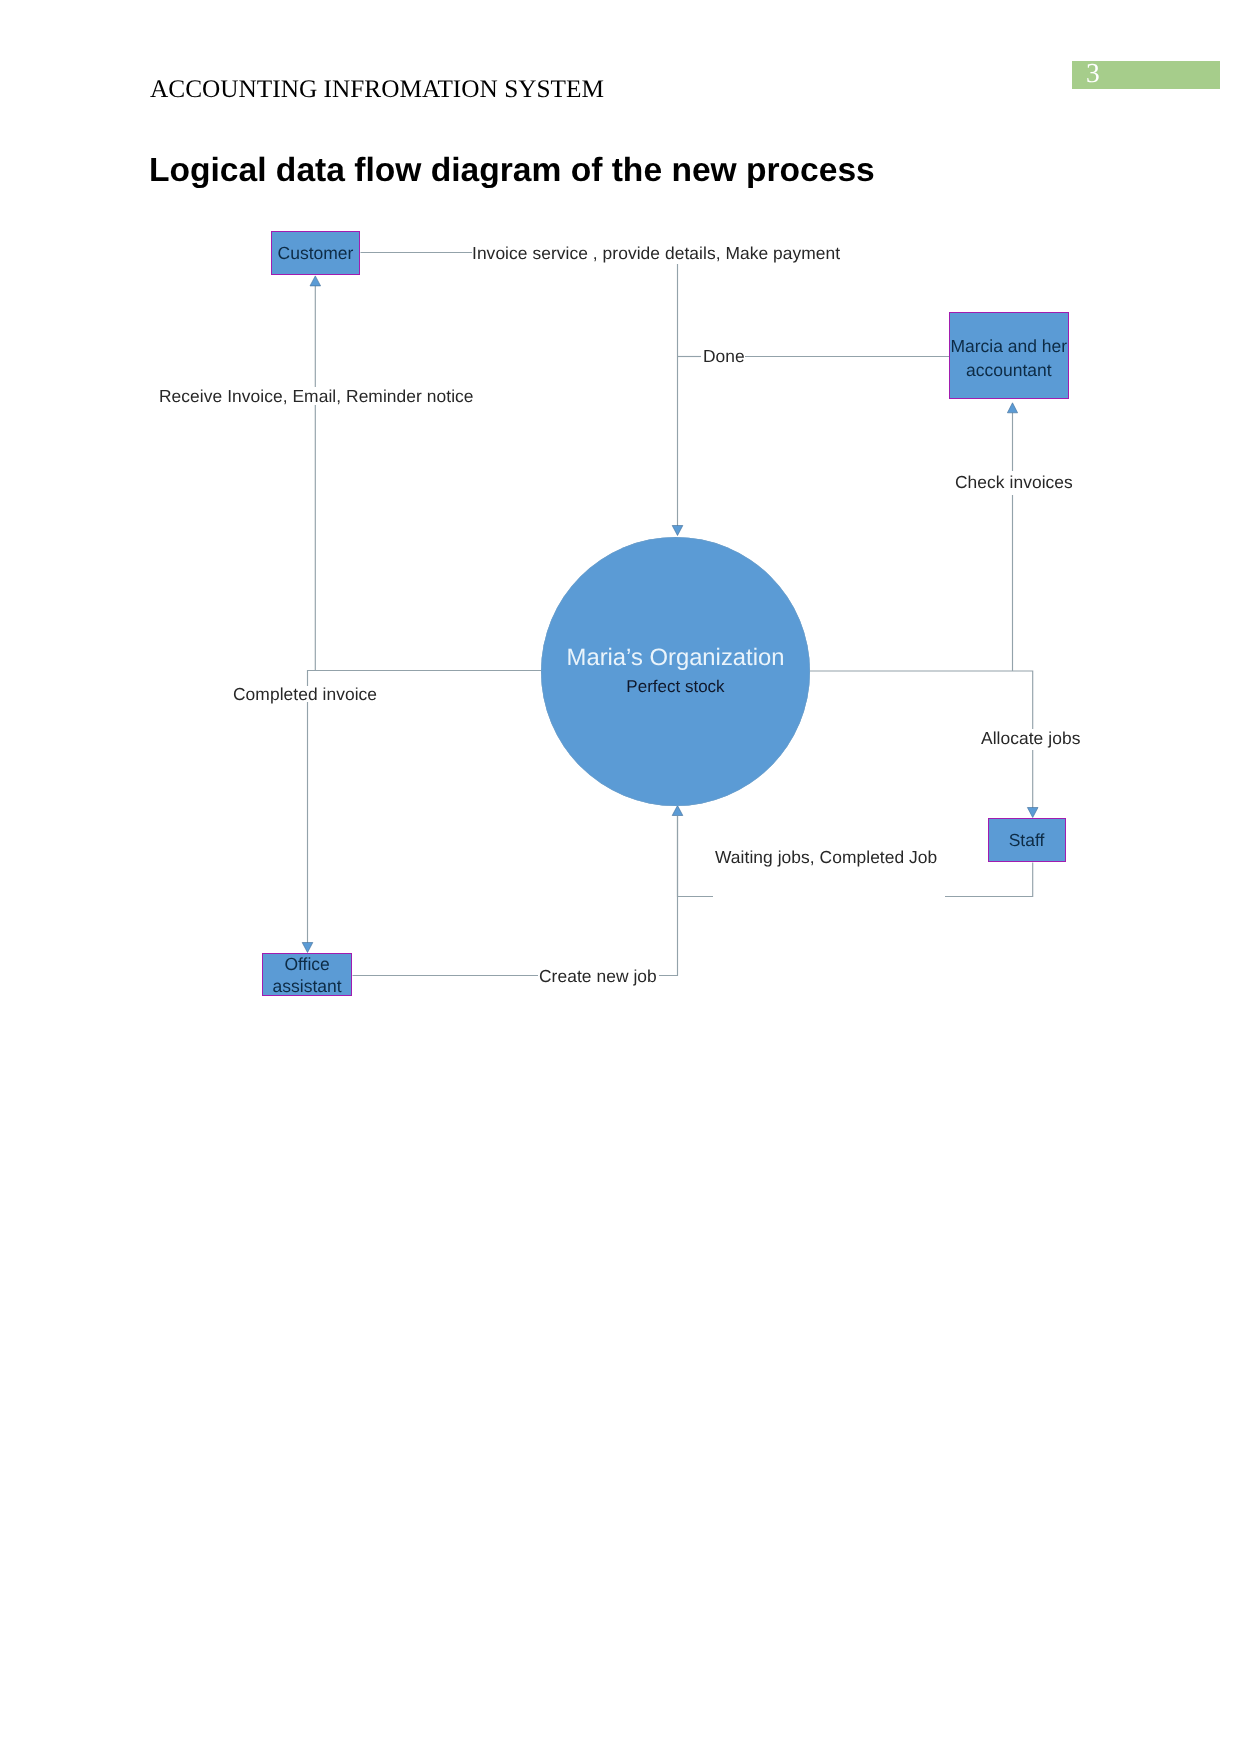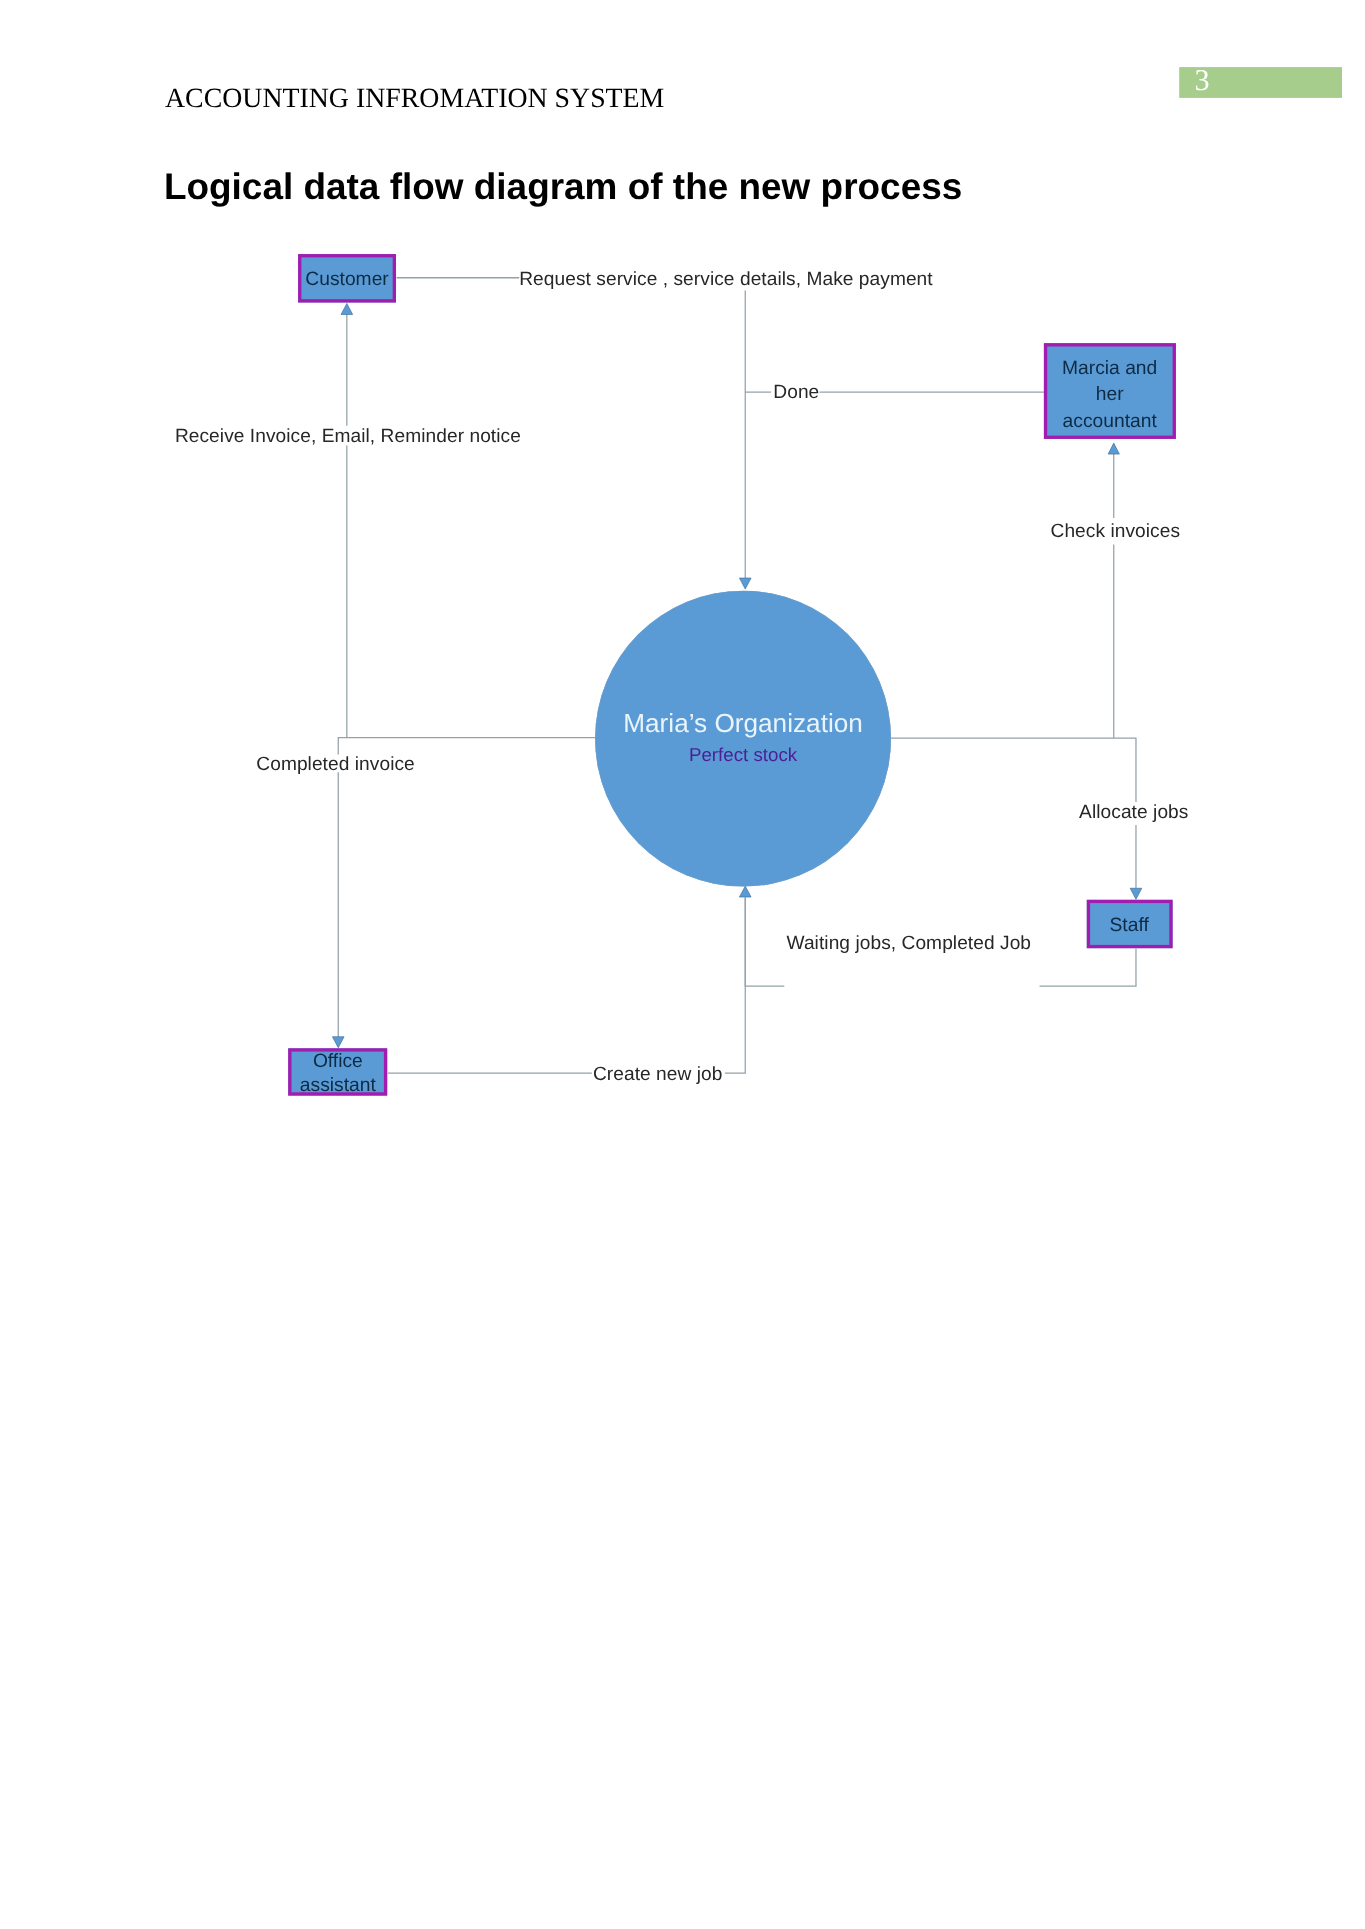--- a/index.html
+++ b/index.html
@@ -12,32 +12,32 @@
       font-family:"Liberation Serif",serif;font-size:27.5px;line-height:28px;}
   #doc-header{position:absolute;left:150px;top:74.6px;font-family:"Liberation Serif",serif;
       font-size:25.3px;color:#000;letter-spacing:0px;}
   #doc-title{position:absolute;left:149px;top:152px;font-family:Liberation Sans, sans-serif;
       font-size:33.6px;font-weight:bold;color:#000;}
   #diagram{position:absolute;left:0;top:0;width:1241px;height:1754px;}
   #connectors{position:absolute;left:0;top:0;pointer-events:none;}
   #connectors .ln path{fill:none;stroke:#93a2aa;stroke-width:1.15;}
   #connectors .arrowfill polygon{fill:#5b9bd5;stroke:#3f6c95;stroke-width:0.6;}
   .node{position:absolute;box-sizing:border-box;}
-  .box{background:#5b9bd5;border:3px solid #a21caf;display:flex;align-items:center;padding-top:2.5px;
+  .box{background:#5b9bd5;border:1px solid #a21caf;display:flex;align-items:center;padding-top:2.5px;
        justify-content:center;text-align:center;color:#0d2b45;font-size:17.5px;line-height:21.7px;}
   .circle{background:#5b9bd5;border-radius:50%;box-shadow:inset 0 0 0 0.6px #6c9ec9;}
   #node-customer{left:271px;top:230.5px;width:89px;height:44px;}
   #node-marcia{left:948.8px;top:311.7px;width:120px;height:87.8px;line-height:23.6px;padding-top:6.5px;}
   #node-staff{left:987.5px;top:817.5px;width:78px;height:44px;}
   #node-office{left:262.3px;top:953.4px;width:89.7px;height:42.2px;}
   #node-process{left:541px;top:536.5px;width:269px;height:269px;}
   #node-process .proc-title{position:absolute;left:0;width:269px;text-align:center;
        color:#eaf4fb;font-size:23.8px;line-height:26px;top:108px;}
   #node-process .proc-sub{position:absolute;left:0;width:269px;text-align:center;
-       color:#4c1d95;font-size:17px;line-height:20px;top:140.6px;}
+       color:#0f172a;font-size:17px;line-height:20px;top:140.6px;}
   .flab{position:absolute;font-size:17.4px;color:#272727;white-space:nowrap;line-height:20px;letter-spacing:0.06px;}
   #lab-request{left:472px;top:242.5px;}
   #lab-done{left:703px;top:345.8px;}
   #lab-receive{left:159px;top:385.8px;}
   #lab-check{left:955px;top:471.5px;}
   #lab-completed{left:233px;top:683.7px;}
   #lab-allocate{left:981px;top:727.5px;}
   #lab-waiting{left:715px;top:847px;}
   #lab-create{left:539px;top:965.7px;}
 </style>
@@ -98,21 +98,21 @@
       <span>Staff</span>
     </div>
     <div class="node box" id="node-office">
       <span>Office assistant</span>
     </div>
     <div class="node circle" id="node-process">
       <div class="proc-title"><span>Maria’s Organization</span></div>
       <div class="proc-sub">Perfect stock</div>
     </div>
 
-    <div class="flab" id="lab-request">Request service , service details, Make payment</div>
+    <div class="flab" id="lab-request">Invoice service , provide details, Make payment</div>
     <div class="flab" id="lab-done">Done</div>
     <div class="flab" id="lab-receive">Receive Invoice, Email, Reminder notice</div>
     <div class="flab" id="lab-check">Check invoices</div>
     <div class="flab" id="lab-completed">Completed invoice</div>
     <div class="flab" id="lab-allocate">Allocate jobs</div>
     <div class="flab" id="lab-waiting">Waiting jobs, Completed Job</div>
     <div class="flab" id="lab-create">Create new job</div>
   </div>
 </div>
 

